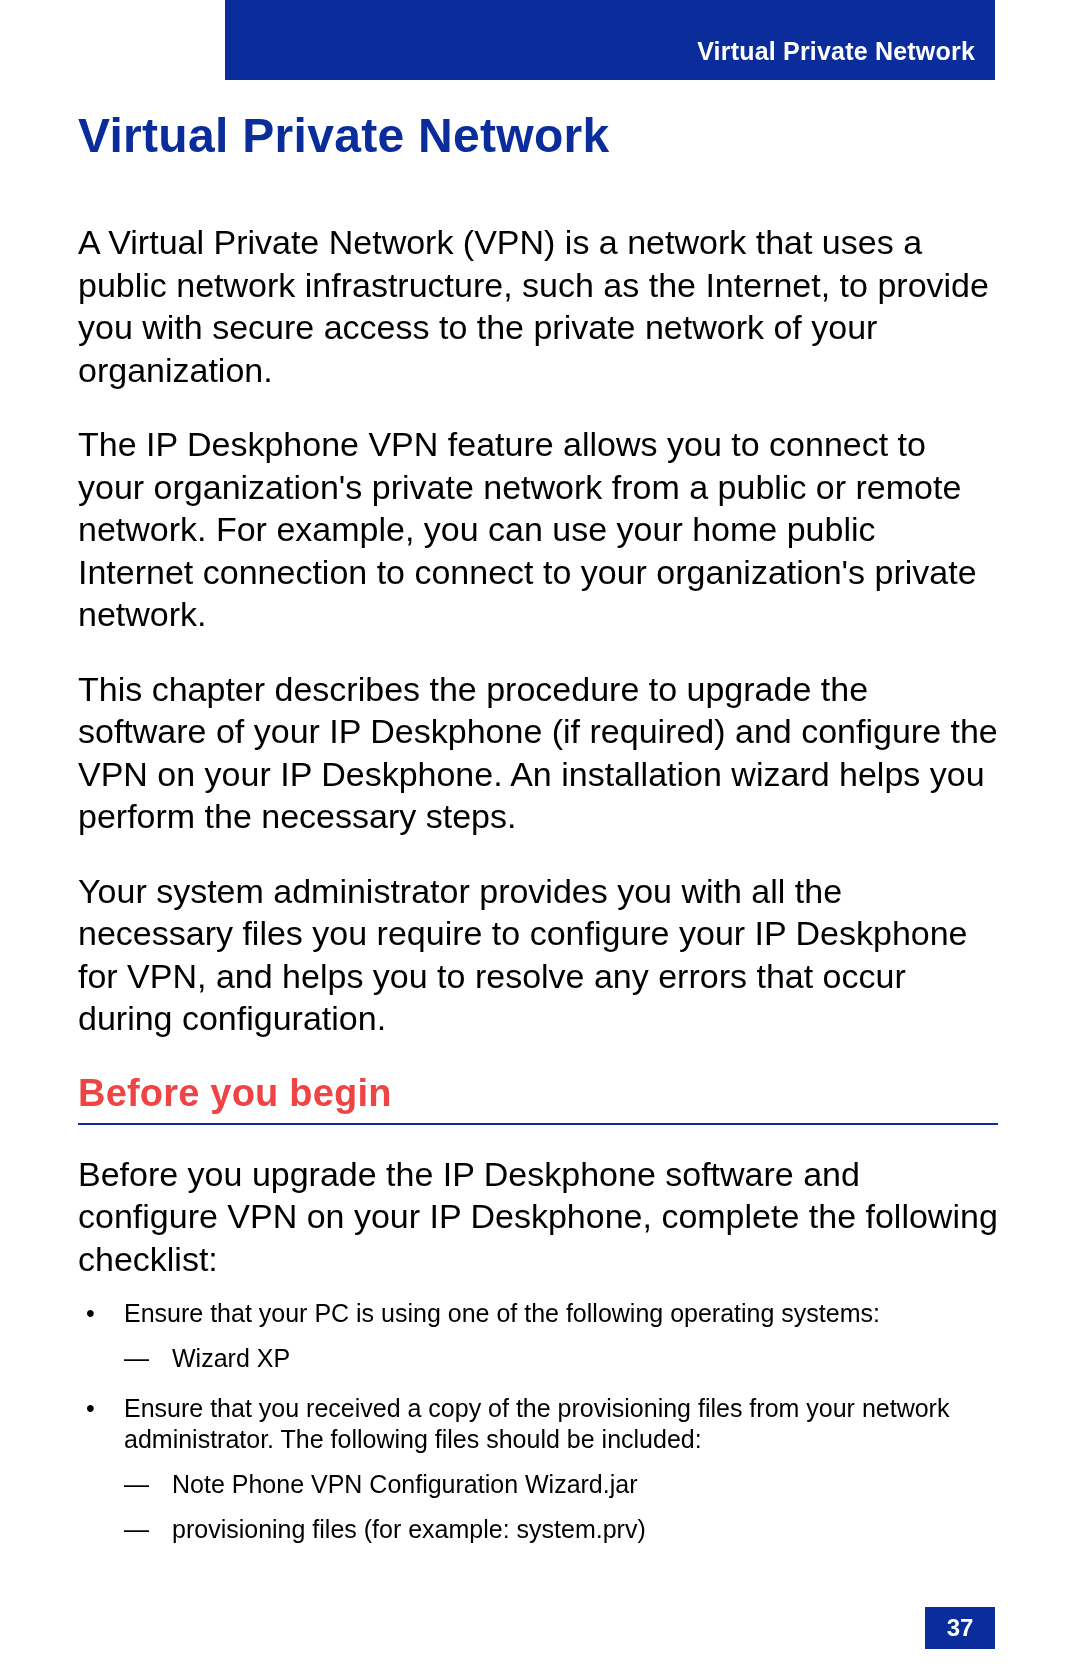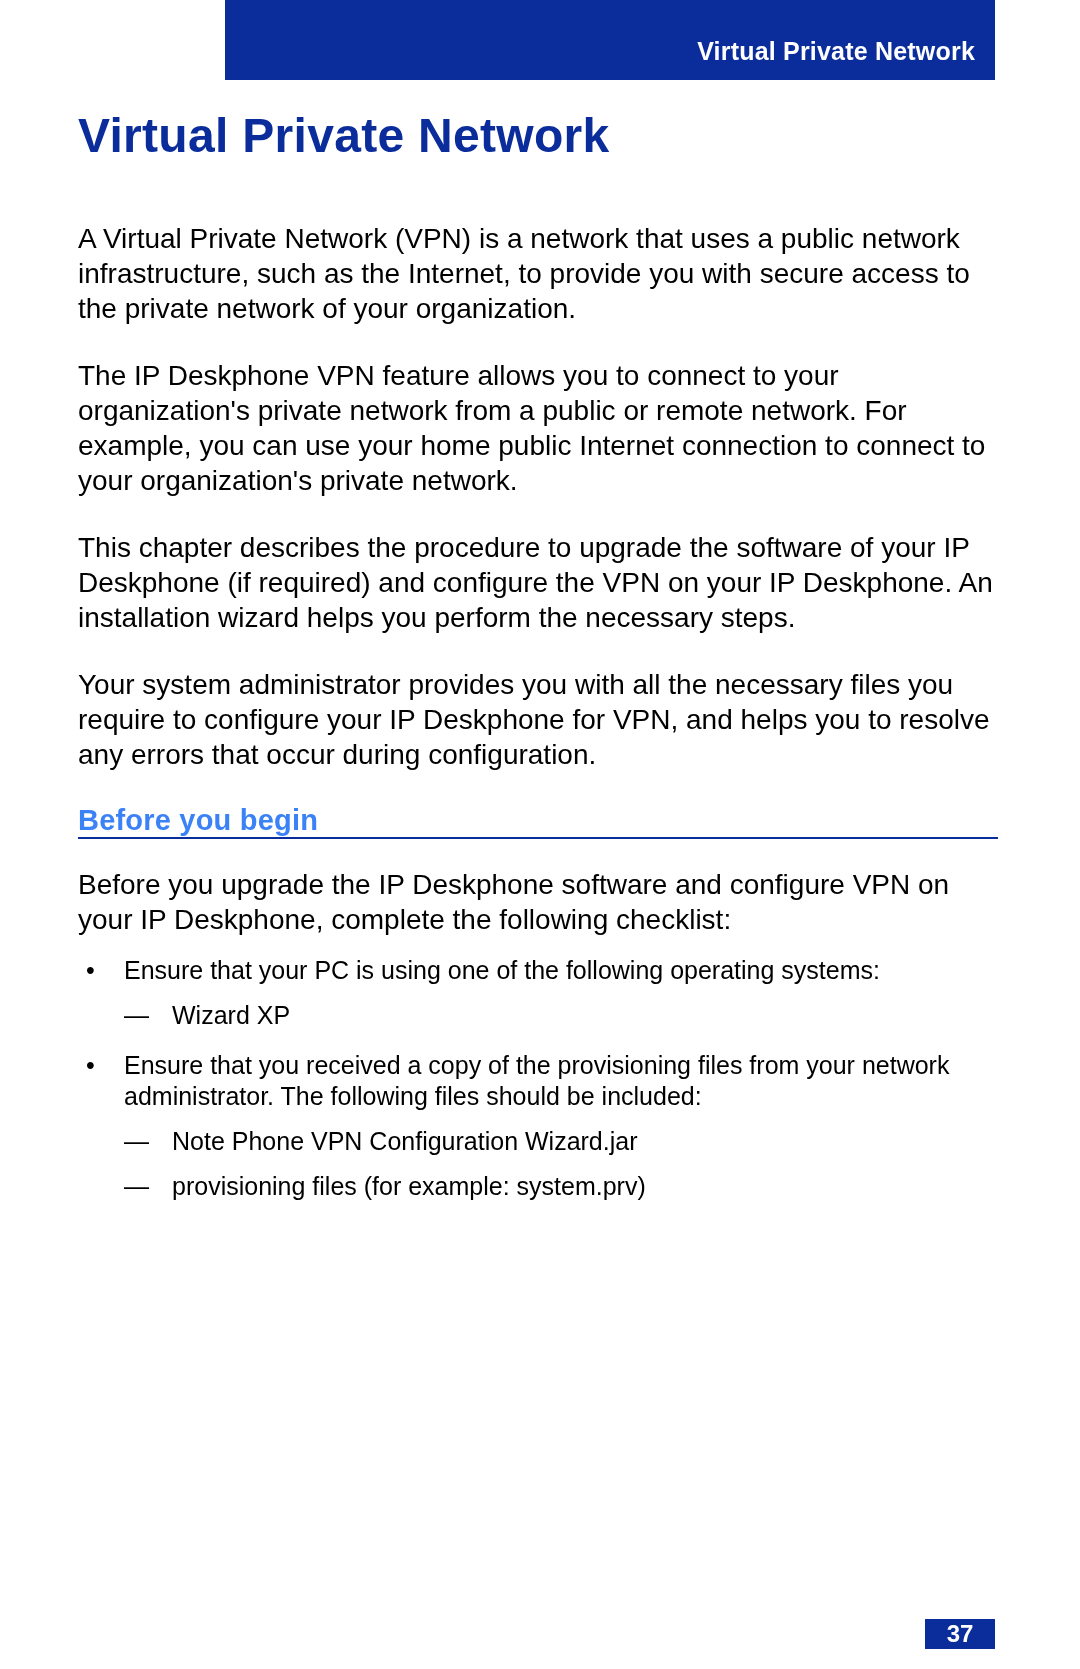--- a/index.html
+++ b/index.html
@@ -36,40 +36,41 @@
       width: 920px;
     }
     .title {
       color: #0b2d9b;
       font-weight: 800;
       font-size: 48px;
       letter-spacing: 0.3px;
       margin-bottom: 58px;
     }
     .para {
-      font-size: 28px;
+      font-size: 34px;
       line-height: 1.25;
       margin-bottom: 32px;
       color: #000000;
     }
     .note-block {
       margin-left: 38px;
       margin-bottom: 32px;
       font-size: 25px;
       line-height: 1.25;
     }
     .note-label {
       font-style: italic;
       font-weight: bold;
     }
     .subhead {
-      color: #3b82f6;
+      color: #ef4444;
       font-weight: 800;
-      font-size: 29px;
+      font-size: 38px;
       letter-spacing: 0.2px;
+      padding-bottom: 8px;
       border-bottom: 2px solid #0b2d9b;
       margin-bottom: 28px;
       margin-top: 10px;
     }
     .bullet-list { list-style: none; margin-top: 10px; }
     .bullet-item {
       position: relative;
       padding-left: 46px;
       font-size: 25px;
       line-height: 1.25;
@@ -95,21 +96,21 @@
       position: absolute;
       left: 0;
       top: 0;
       font-size: 25px;
     }
     .page-number-box {
       position: absolute;
       bottom: 20px;
       right: 85px;
       width: 70px;
-      height: 30px;
+      height: 42px;
       background: #0b2d9b;
       display: flex;
       align-items: center;
       justify-content: center;
     }
     .page-number {
       color: #ffffff;
       font-weight: bold;
       font-size: 24px;
     }

